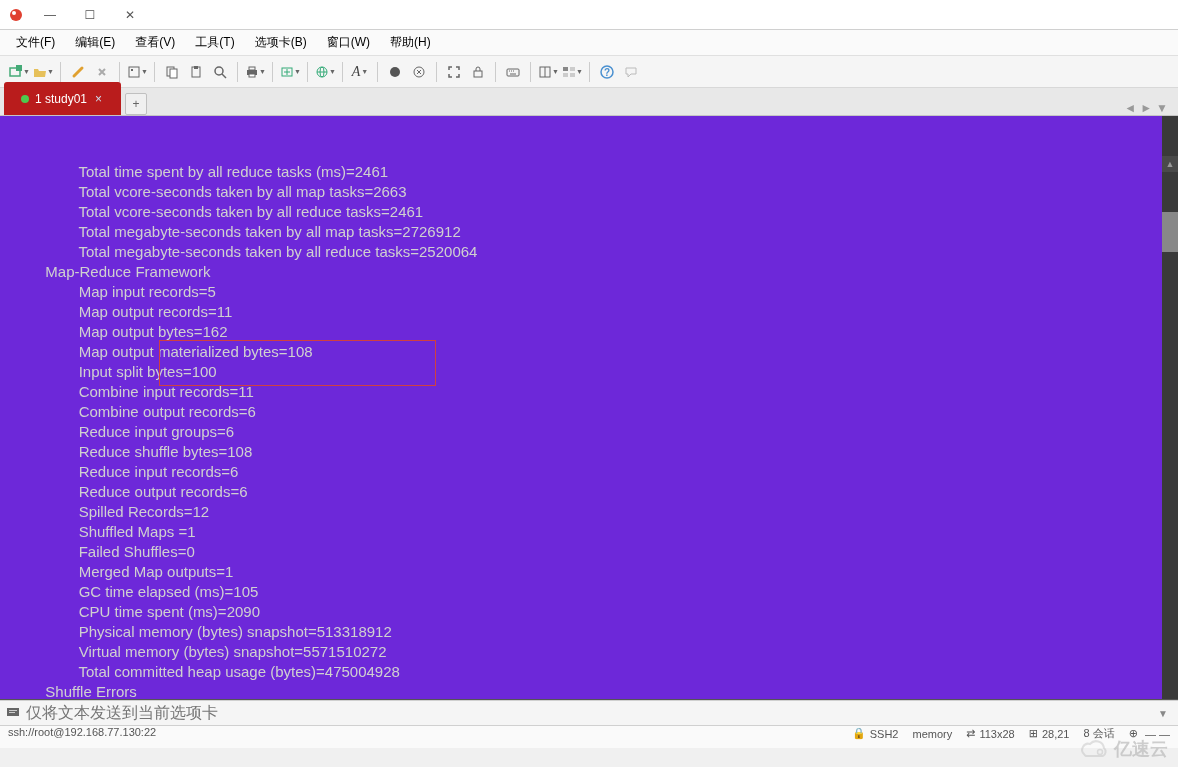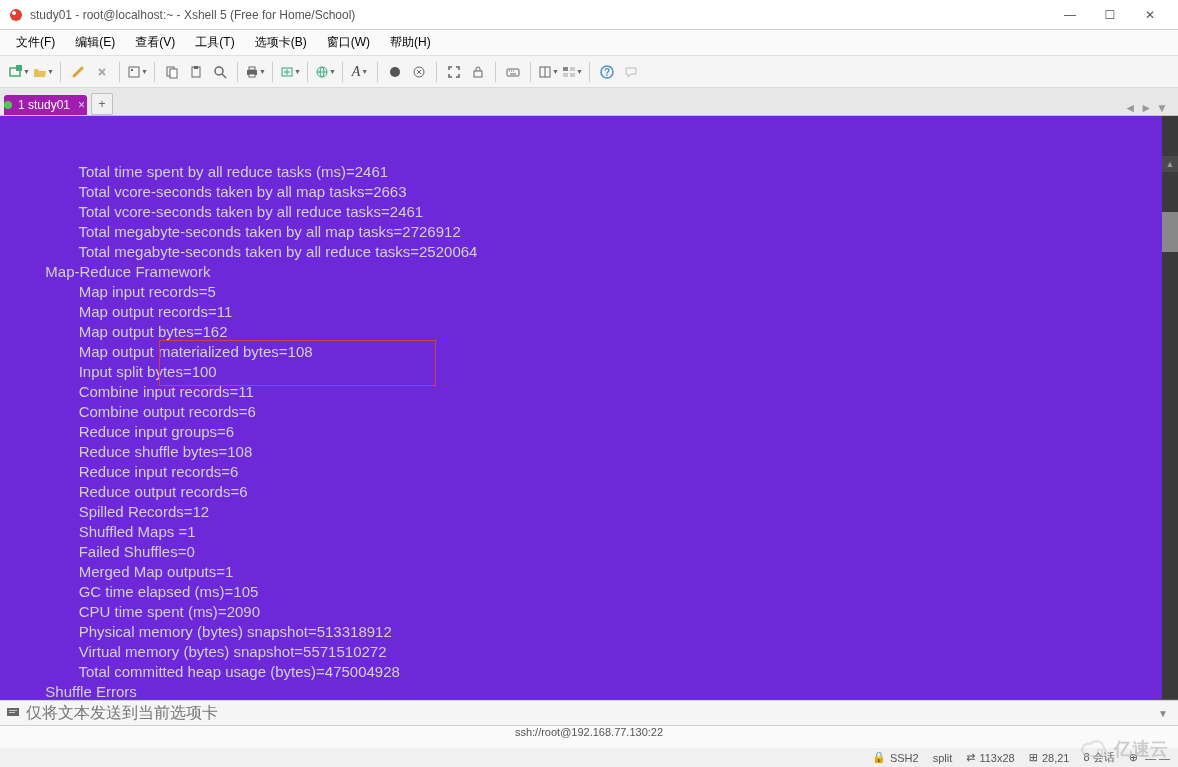--- a/index.html
+++ b/index.html
@@ -49,26 +49,26 @@
     .dropdown-caret{ font-size:7px; color:#666; margin-left:1px;}
     .tabbar {
       height: 28px;
       background: #e8e8e8;
       display: flex;
       align-items: flex-end;
       padding: 0 4px;
       border-bottom: 1px solid #c5c5c5;
     }
     .tab {
-      height: 20px;
-      background: #a21caf;
+      height: 33px;
+      background: #b91c1c;
       color:#fff;
       display:flex;
       align-items:center;
-      padding: 0 0;
+      padding: 0 17px;
       border-radius: 3px 3px 0 0;
       font-size:12px;
       gap:6px;
     }
     .tab .dot { width:8px; height:8px; border-radius:50%; background:#4ec94e; }
     .tab-close { color:#cde; font-size:12px; cursor:default; padding:0 2px;}
     .tab-add { width:22px; height:22px; background:#f0f0f0; border:1px solid #c0c0c0; margin-left:4px; display:flex; align-items:center; justify-content:center; color:#666; border-radius:2px; cursor:default;}
     .tab-right { margin-left:auto; display:flex; align-items:center; gap:4px; color:#999; padding-right:6px;}
     .terminal {
       background: #6d28d9;
@@ -97,26 +97,25 @@
       padding:0 6px;
       color:#888;
       gap:6px;
     }
     .sendbar input { flex:1; border:none; background:transparent; outline:none; font-size:16px; color:#555;}
     .sendbar .caret { color:#888; font-size:10px; padding:0 4px;}
     .statusbar {
       height: 22px;
       background: #fafafa;
       display:flex;
-      align-items:center;
+      align-items:flex-start;
       padding: 0 8px;
       font-size:11px;
       color:#555;
       gap:12px;
-      flex-direction:column;
     }
     .status-right { margin-left:auto; display:flex; align-items:center; gap:14px;}
     .status-item { display:flex; align-items:center; gap:4px;}
     .watermark {
       position:absolute;
       right:10px; bottom:6px;
       color:#bbb;
       font-size:18px;
       font-weight:bold;
       opacity:0.7;
@@ -128,21 +127,20 @@
 </head>
 <body>
 
 <div class="titlebar">
   <span class="icon-app">
     <svg width="16" height="16" viewBox="0 0 16 16">
         <circle cx="8" cy="8" r="6" fill="#e04030"></circle>
         <circle cx="6" cy="6" r="2" fill="#fff"></circle>
       </svg>
   </span>
-  <span class="title">study01 - root@localhost:~ - Xshell 5 (Free for Home/School)</span>
   <div class="win-controls">
     <div class="win-btn">—</div>
     <div class="win-btn">☐</div>
     <div class="win-btn">✕</div>
   </div>
 </div>
 
 <div class="menubar">
   <div class="menu-item">文件(F)</div>
   <div class="menu-item">编辑(E)</div>
@@ -363,21 +361,21 @@
   <span class="caret">▼</span>
 </div>
 
 <div class="statusbar">
   <span>ssh://root@192.168.77.130:22</span>
   <div class="status-right">
     <span class="status-item">
         <span>🔒</span>
         <span>SSH2</span>
       </span>
-    <span class="status-item">split</span>
+    <span class="status-item">memory</span>
     <span class="status-item">
         <span>⇄</span>
         <span>113x28</span>
       </span>
     <span class="status-item">
         <span>⊞</span>
         <span>28,21</span>
       </span>
     <span class="status-item">8 会话</span>
     <span class="status-item">

